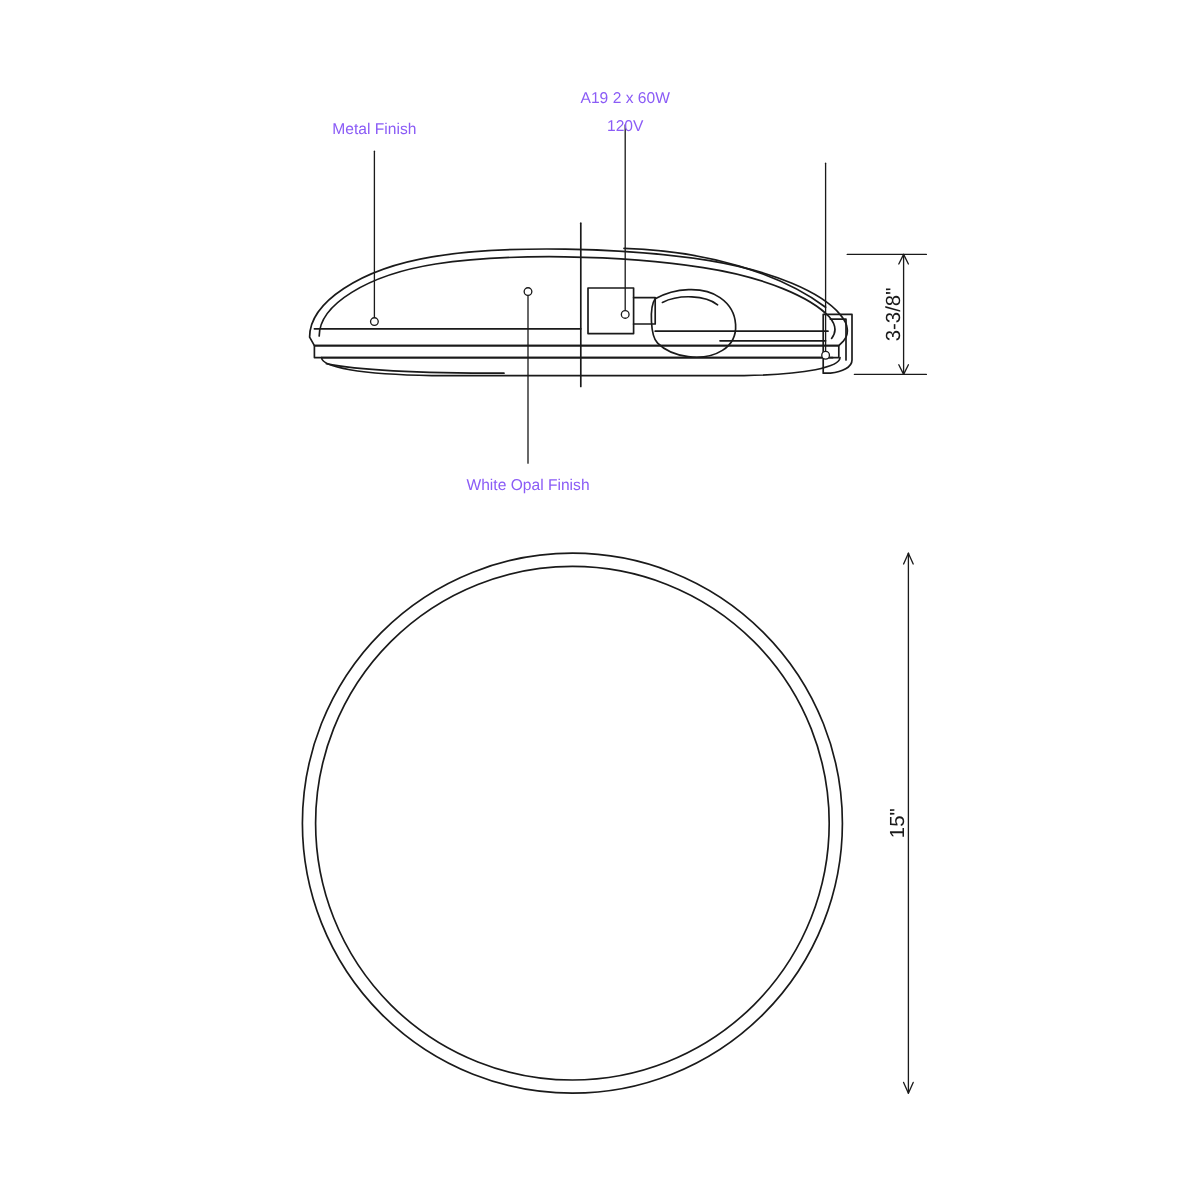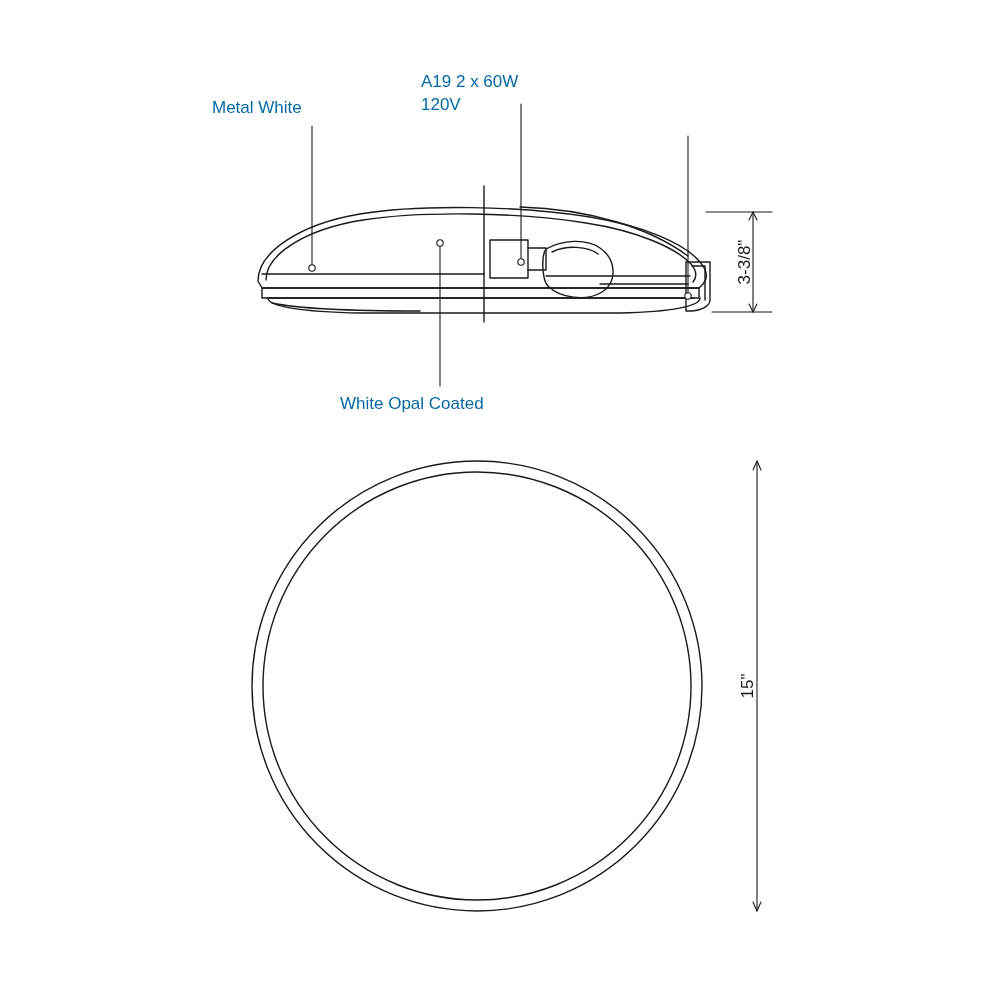--- a/index.html
+++ b/index.html
@@ -21,25 +21,25 @@
   }
   svg#drawing {
     position: absolute;
     left: 0;
     top: 0;
     width: 1000px;
     height: 1000px;
   }
   .callout-label {
     position: absolute;
-    font-size: 17px;
+    font-size: 13px;
     line-height: 23px;
-    color: #0369a1;
+    color: #8b5cf6;
     white-space: pre;
-    text-align: left;
+    text-align: center;
   }
   .dim-label {
     position: absolute;
     font-size: 17px;
     color: #1a1a1a;
     white-space: pre;
     transform-origin: center center;
   }
   .rot {
     transform: rotate(-90deg);
@@ -131,25 +131,25 @@
         <path d="M 688 136 L 688 296"></path>
         <circle cx="688" cy="296" r="3.2" fill="#ffffff"></circle>
 
         <path d="M 440 246 L 440 386"></path>
         <circle cx="440" cy="243" r="3.2" fill="#ffffff"></circle>
       </g>
 
     </g>
   </svg>
 
-  <div class="callout-label" style="left: 212px; top: 96px; width: 200px;">Metal White</div>
+  <div class="callout-label" style="left: 212px; top: 96px; width: 200px;">Metal Finish</div>
 
   <div class="callout-label" style="left: 421px; top: 70px; width: 200px;">A19 2 x 60W
 120V</div>
 
 
-  <div class="callout-label" style="left: 340px; top: 392px; width: 200px;">White Opal Coated</div>
+  <div class="callout-label" style="left: 340px; top: 392px; width: 200px;">White Opal Finish</div>
 
   <div class="dim-label rot" style="left: 710px; top: 252px; width: 70px; text-align: center;">3-3/8"</div>
 
   <div class="dim-label rot" style="left: 718px; top: 676px; width: 60px; text-align: center;">15"</div>
 
 </div>
 
 </body></html>

